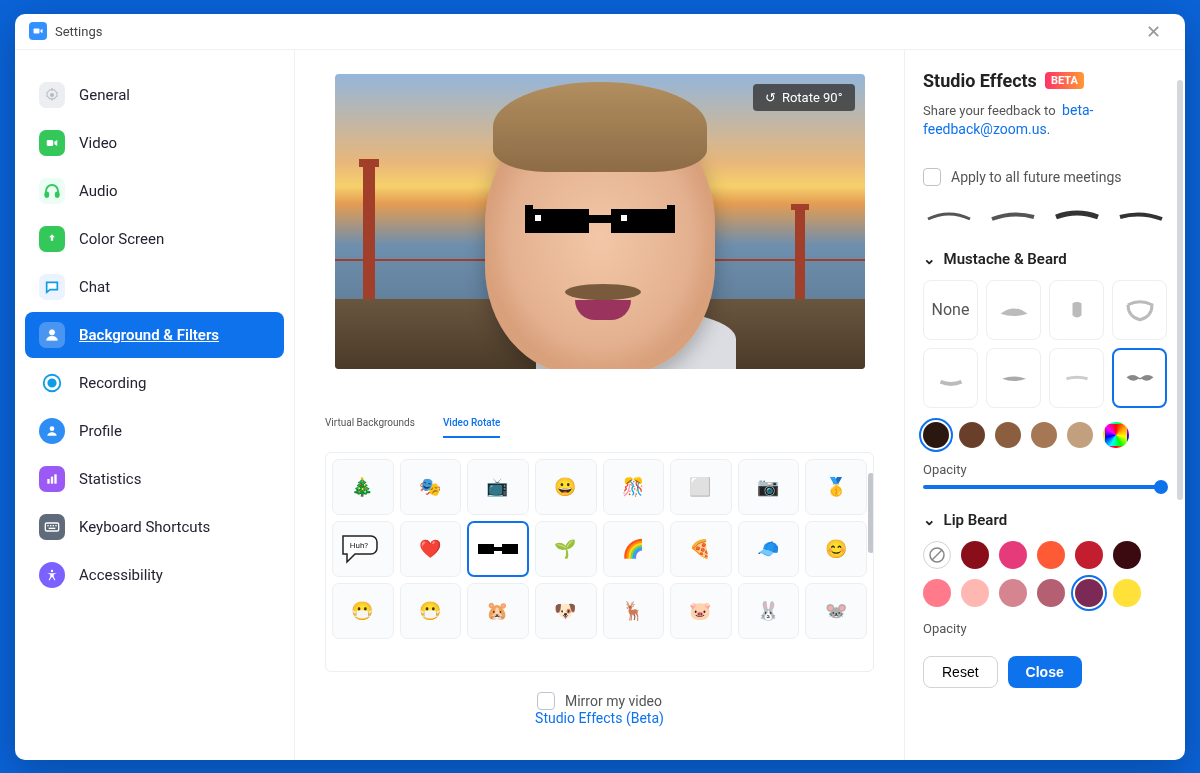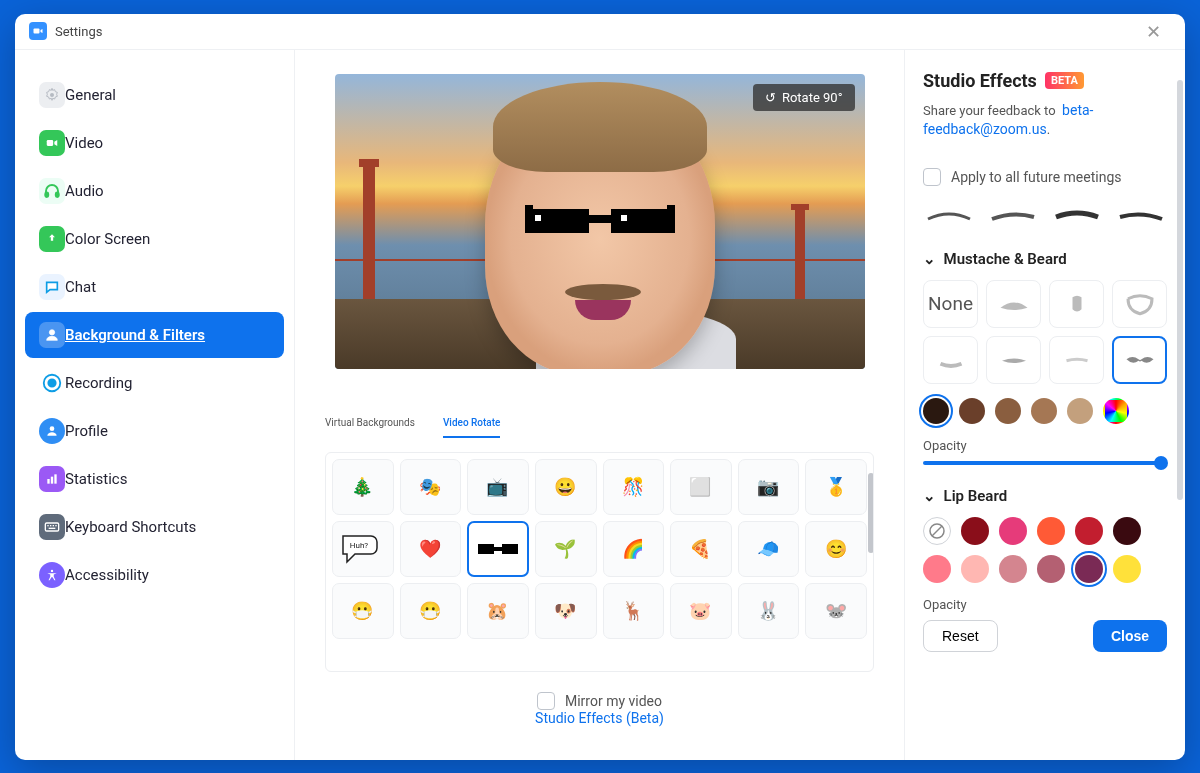--- a/index.html
+++ b/index.html
@@ -27,21 +27,21 @@
   .app-icon { width: 18px; height: 18px; background:#3391ff; border-radius:4px; display:flex; align-items:center; justify-content:center;}
   .app-icon svg { width: 12px; height: 12px; fill:#fff; }
   .titlebar .title { font-size: 13px; color:#444; }
   .close-x { font-size: 18px; color:#999; cursor:pointer; padding:4px 10px; }
 
   .body { display:flex; flex:1; overflow:hidden; }
 
   
   .sidebar { width: 280px; border-right:1px solid #eef0f3; padding: 22px 10px; }
   .side-item {
-    display:flex; align-items:center; 
+    display:flex; align-items:center; gap:14px;
     padding: 10px 14px; border-radius: 8px;
     font-size: 15px; color:#232333; cursor:pointer;
     margin-bottom: 2px;
   }
   .side-item.active { background:#0e72ed; color:#fff; font-weight:600;text-decoration:underline; }
   .side-item.active .side-ico svg * { fill:#fff; stroke:#fff;}
   .side-ico { width:26px; height:26px; display:flex; align-items:center; justify-content:center; }
   .side-ico .iconbox { width:26px; height:26px; border-radius:7px; display:flex; align-items:center; justify-content:center;}
 
   
@@ -104,36 +104,36 @@
   .right { width:280px; padding:20px 18px 14px; overflow:auto; position:relative;}
   .right h2 { font-size:18px; font-weight:700; color:#222; display:flex; gap:8px; align-items:center;}
   .beta {
     font-size:11px; font-weight:700; color:#fff; padding:2px 6px; border-radius:4px;
     background: linear-gradient(90deg,#f36,#f93);
   }
   .right .small { font-size:13px; color:#555; margin-top:10px; line-height:1.4;}
   .section-head { display:flex; gap:8px; align-items:center; font-size:15px; font-weight:600; color:#222; margin-top:22px;}
   .mustache-grid { display:grid; grid-template-columns:repeat(4,1fr); gap:8px; margin-top:12px;}
   .ms {
-    height:48px; border:1px solid #eceef1; border-radius:8px; background:#fff;
-    display:flex; align-items:center; justify-content:center; font-size:19px; color:#555; cursor:pointer;
+    height:60px; border:1px solid #eceef1; border-radius:8px; background:#fff;
+    display:flex; align-items:center; justify-content:center; font-size:16px; color:#555; cursor:pointer;
   }
   .ms.sel { border:2px solid #0e72ed;}
   .ms svg { width:36px; height:24px; }
   .swatches { display:flex; gap:10px; margin-top:14px; align-items:center;}
   .sw { width:26px; height:26px; border-radius:50%; cursor:pointer; border:2px solid transparent;}
   .sw.sel { outline:2px solid #0e72ed; outline-offset:2px;}
   .lbl { font-size:13px; color:#555; margin-top:14px;}
   .slider { margin-top:8px; height:4px; background:#0e72ed; border-radius:2px; position:relative;}
   .slider .knob{position:absolute; right:-1px; top:-5px; width:14px;height:14px;border-radius:50%;background:#0e72ed;}
   .lip-grid { display:flex; flex-wrap:wrap; gap:10px; margin-top:12px;}
   .lip { width:28px; height:28px; border-radius:50%; cursor:pointer; border:2px solid transparent;}
   .lip.none { background:#fff; border:1.5px solid #d0d3d8; display:flex;align-items:center;justify-content:center;}
   .lip.sel { outline:2px solid #0e72ed; outline-offset:2px;}
-  .footer-btns { display:flex; justify-content:space-between; margin-top:8px; gap:10px;}
+  .footer-btns { display:flex; margin-top:20px; gap:10px;}
   .btn { padding:7px 18px; border-radius:8px; font-size:14px; cursor:pointer; border:1px solid #d0d3d8; background:#fff;}
   .btn.primary { background:#0e72ed; color:#fff; border:none; font-weight:600;}
   .right-scroll { position:absolute; right:2px; top:30px; width:6px; height:420px; background:#d4d7dc; border-radius:3px;}
   .eyebrow-row { display:flex; gap:12px; justify-content:space-between; margin-top:18px;}
   .eyebrow { width:52px; height:24px; display:flex; align-items:center; justify-content:center;}
 
   .rainbow { background: conic-gradient(red,orange,yellow,lime,cyan,blue,magenta,red);}
 </style>
 </head>
 <body>

